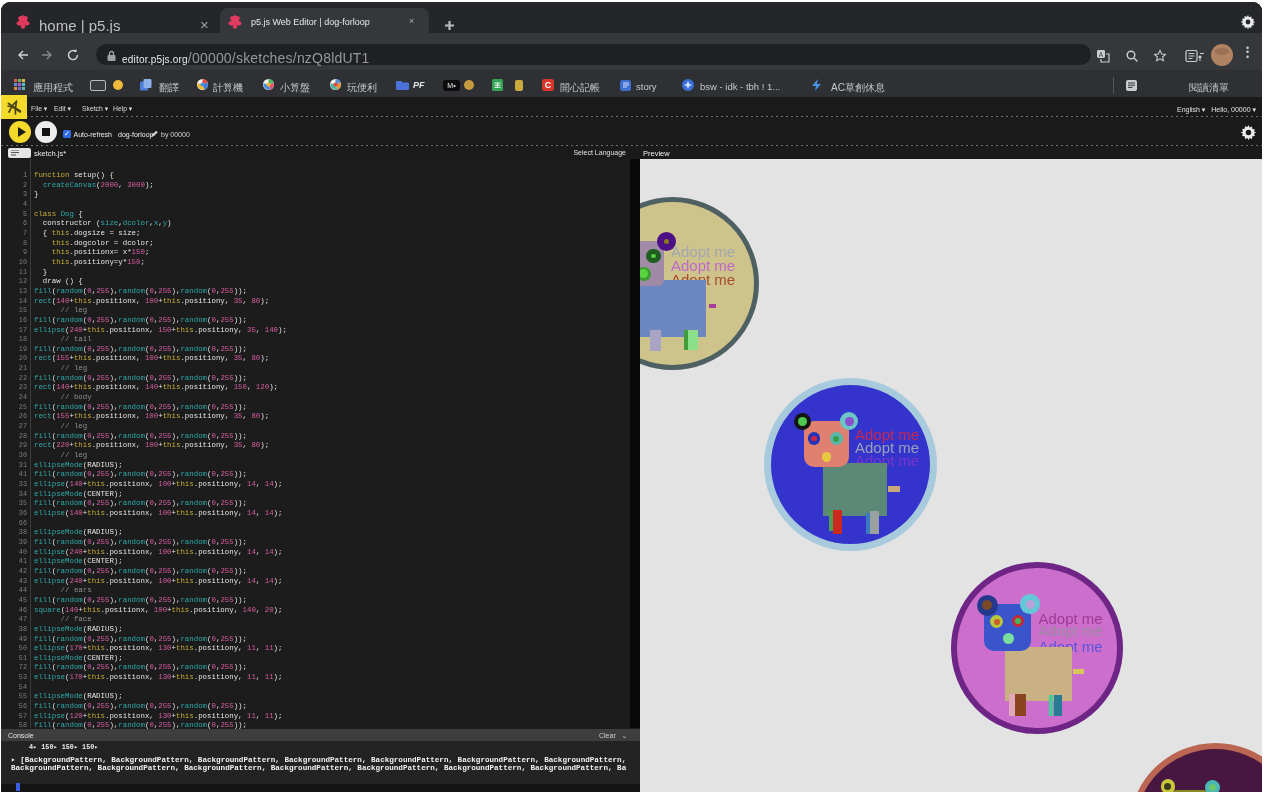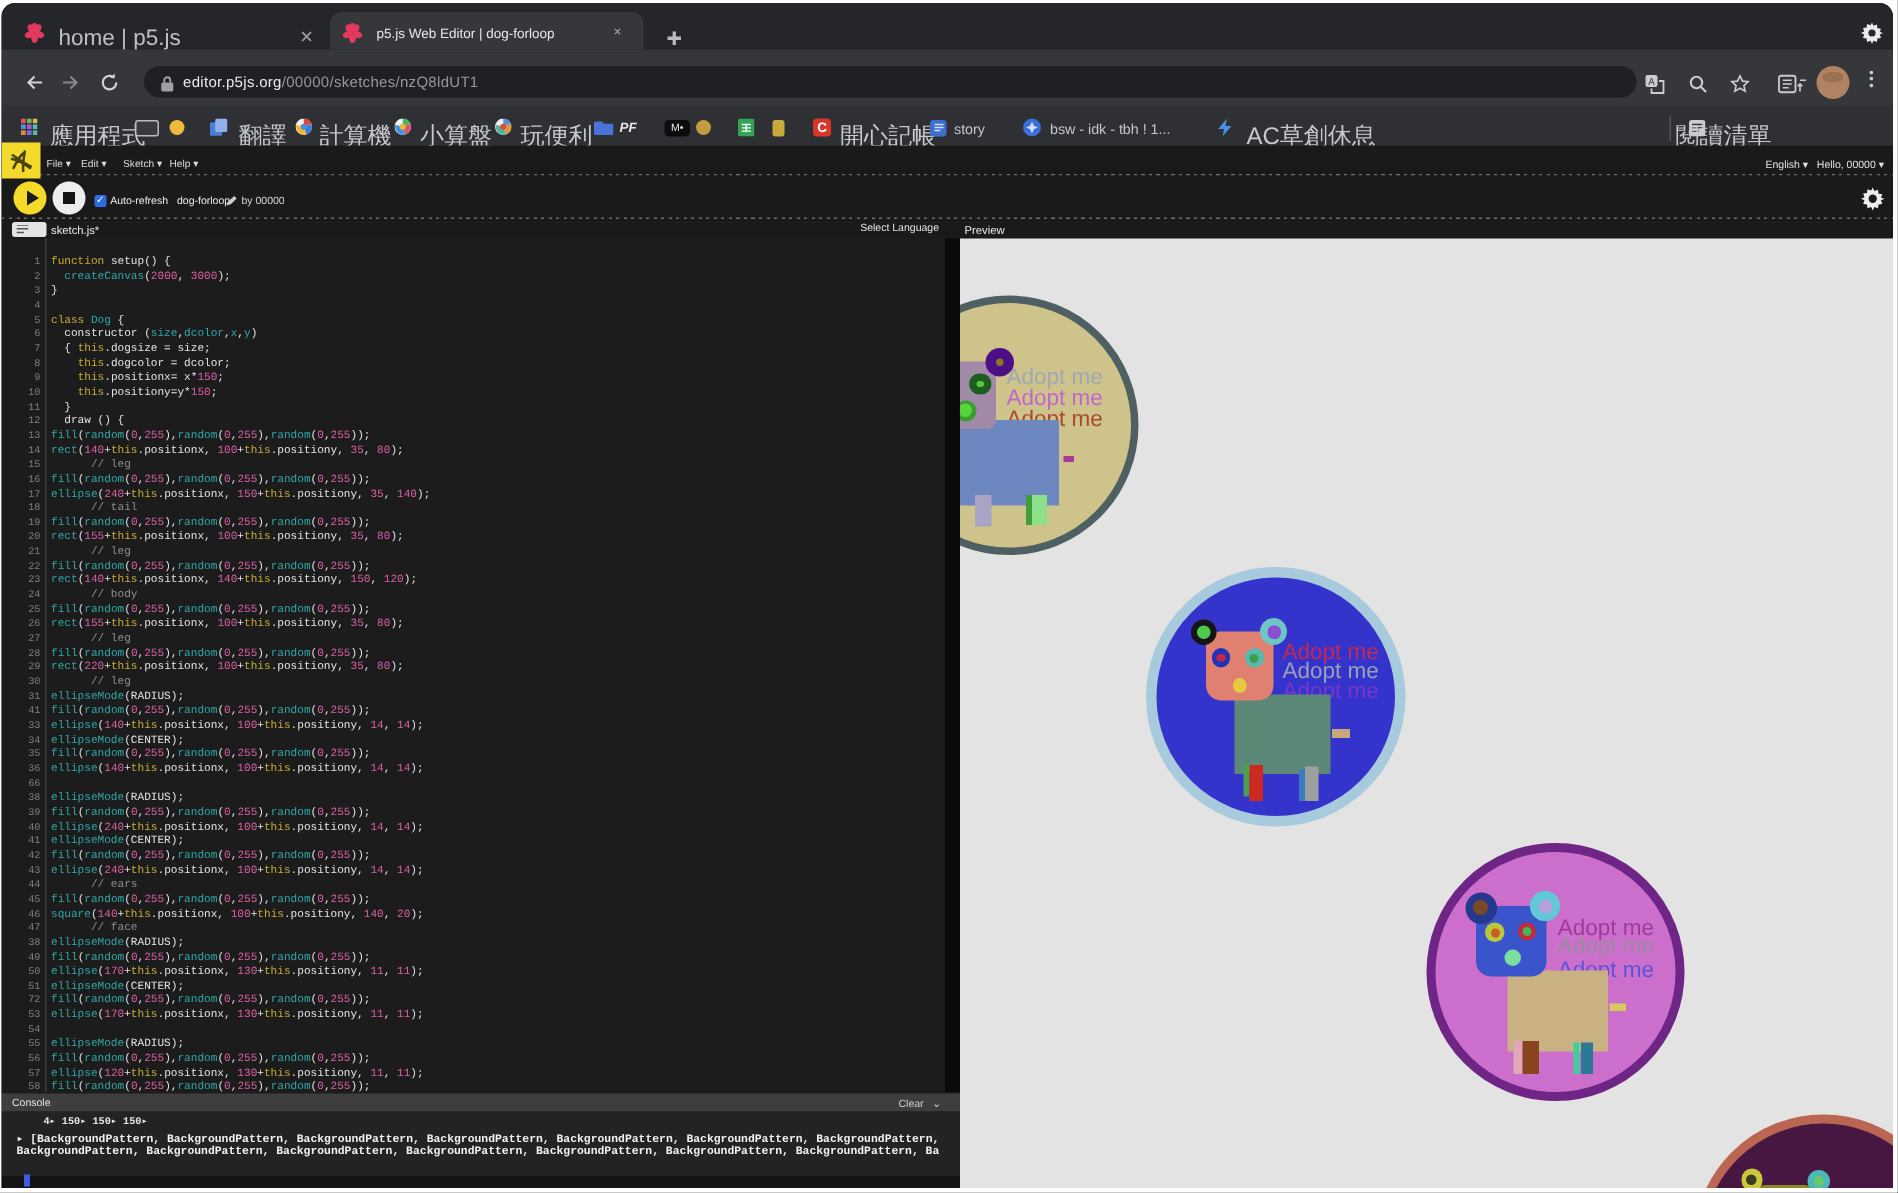--- a/index.html
+++ b/index.html
@@ -9,21 +9,21 @@
 .a{position:absolute}
 
 .tabstrip{left:0;top:0;width:100%;height:31px;background:#25262a}
 .urlrow{left:0;top:31px;width:100%;height:37px;background:#36373b}
 .bookmarks{left:0;top:68px;width:100%;height:29px;background:#2f3034}
 .tab2{left:219px;top:6px;width:209px;height:25px;background:#36373b;border-radius:8px 8px 0 0}
 .t1txt{color:#bec0c5;font-size:15px}
 .t2txt{color:#e6e8ec;font-size:9px}
 .pill{left:95px;top:41.5px;width:995px;height:21px;border-radius:11px;background:#1f2023}
 .urltxt{font-size:10px;letter-spacing:.2px}
-.cjk{color:#c6c8cd;font-size:16px;white-space:nowrap}
+.cjk{color:#c6c8cd;font-size:10px;white-space:nowrap}
 
 .p5head{left:0;top:95px;width:100%;height:20px;background:#1a1a1a}
 .dotted{height:1px;width:100%;background:repeating-linear-gradient(90deg,#6e6e6e 0 2px,transparent 2px 5px)}
 .toolbar{left:0;top:115px;width:100%;height:29px;background:#1a1a1a}
 .filerow{left:0;top:144px;width:100%;height:13px;background:#1a1a1a}
 .menu{color:#dcdcdc;font-size:6.8px}
 .logo{left:0;top:93px;width:26px;height:24px;background:#f3da2b}
 .codewrap{left:0;top:157px;width:629px;height:570px;background:#1c1c1c;overflow:hidden}
 .code{position:absolute;left:0;top:12px;font-family:"Liberation Mono",monospace;
  font-size:7.4px;line-height:9.66px;color:#e4e4e4}
@@ -90,21 +90,21 @@
       <path d="M2 7h9M7 3l4 4-4 4" stroke="#87898e" stroke-width="1.4" fill="none"></path>
     </svg>
 <svg class="a" style="left:65px;top:46px" width="14" height="14" viewBox="0 0 14 14">
       <path d="M11.5 7a4.5 4.5 0 1 1-1.4-3.2" stroke="#d2d4d8" stroke-width="1.4" fill="none"></path>
       <path d="M10.5 1v3h-3z" fill="#d2d4d8"></path>
     </svg>
 <svg class="a" style="left:105px;top:47.5px" width="11" height="12" viewBox="0 0 11 12">
       <rect x="1.5" y="5" width="8" height="6" rx="1" fill="#9fa1a6"></rect>
       <path d="M3.5 5V3.5a2 2 0 0 1 4 0V5" stroke="#9fa1a6" stroke-width="1.3" fill="none"></path>
     </svg>
-<div class="a urltxt" style="left:121px;top:48px"><span style="color:#e8eaed">editor.p5js.org</span><span style="color:#95979c;font-size:10px">/00000/sketches/nzQ8ldUT1</span></div>
+<div class="a urltxt" style="left:121px;top:48px"><span style="color:#e8eaed">editor.p5js.org</span><span style="color:#95979c;font-size:14px">/00000/sketches/nzQ8ldUT1</span></div>
 <svg class="a" style="left:1095px;top:46.5px" width="14" height="14" viewBox="0 0 14 14">
       <rect x="1" y="1" width="8" height="8" rx="1.4" fill="#caccd0"></rect>
       <text x="5" y="7.6" font-size="6.5" fill="#36373b" text-anchor="middle" font-family="Liberation Sans">A</text>
       <path d="M10 5h3v8h-8v-3" fill="none" stroke="#caccd0" stroke-width="1.2"></path>
     </svg>
 <svg class="a" style="left:1124px;top:46.5px" width="14" height="14" viewBox="0 0 14 14">
       <circle cx="6" cy="6" r="3.8" stroke="#caccd0" stroke-width="1.4" fill="none"></circle>
       <path d="M9 9l3.4 3.4" stroke="#caccd0" stroke-width="1.4"></path>
     </svg>
 <svg class="a" style="left:1152px;top:46.5px" width="14" height="14" viewBox="0 0 14 14">
@@ -190,21 +190,21 @@
 <div class="a cjk" style="left:699px;top:78.5px;font-size:9.5px;color:#c5c7cc">bsw - idk - tbh ! 1...</div>
 <svg class="a" style="left:810px;top:76.5px" width="13" height="12" viewBox="0 0 13 12">
       <path d="M7 0L1 7h4l-1 5 6-7H6z" fill="#4a90e2"></path>
     </svg>
 <div class="a cjk" style="left:830px;top:78.5px">AC草創休息</div>
 <div class="a" style="left:1112px;top:74.5px;width:1px;height:17px;background:#55565a"></div>
 <svg class="a" style="left:1125px;top:77.5px" width="11" height="11" viewBox="0 0 11 11">
       <rect x="0" y="0" width="11" height="11" rx="2" fill="#caccd0"></rect>
       <path d="M2 3h7M2 5.2h7M2 7.4h4.5" stroke="#2f3034" stroke-width="1"></path>
     </svg>
-<div class="a cjk" style="left:1116px;top:78.5px">閱讀清單</div>
+<div class="a cjk" style="left:1188px;top:78.5px">閱讀清單</div>
 
 <div class="a p5head"></div>
 <div class="a dotted" style="left:0;top:114px"></div>
 <div class="a toolbar"></div>
 <div class="a dotted" style="left:0;top:143px"></div>
 <div class="a filerow"></div>
 <div class="a logo"></div>
 <svg class="a" style="left:4px;top:97px" width="19" height="17" viewBox="0 0 19 17">
       <g stroke="#4a4212" stroke-width="1.7" fill="none" stroke-linecap="round">
         <path d="M4 13C6 9 9 4 11 3M3 7c3 .5 8 3 12 6M11.5 2c-.5 3-1.5 9-1 13M3.5 4.5c2.5 1.5 8 5.5 12 7.5"></path>

